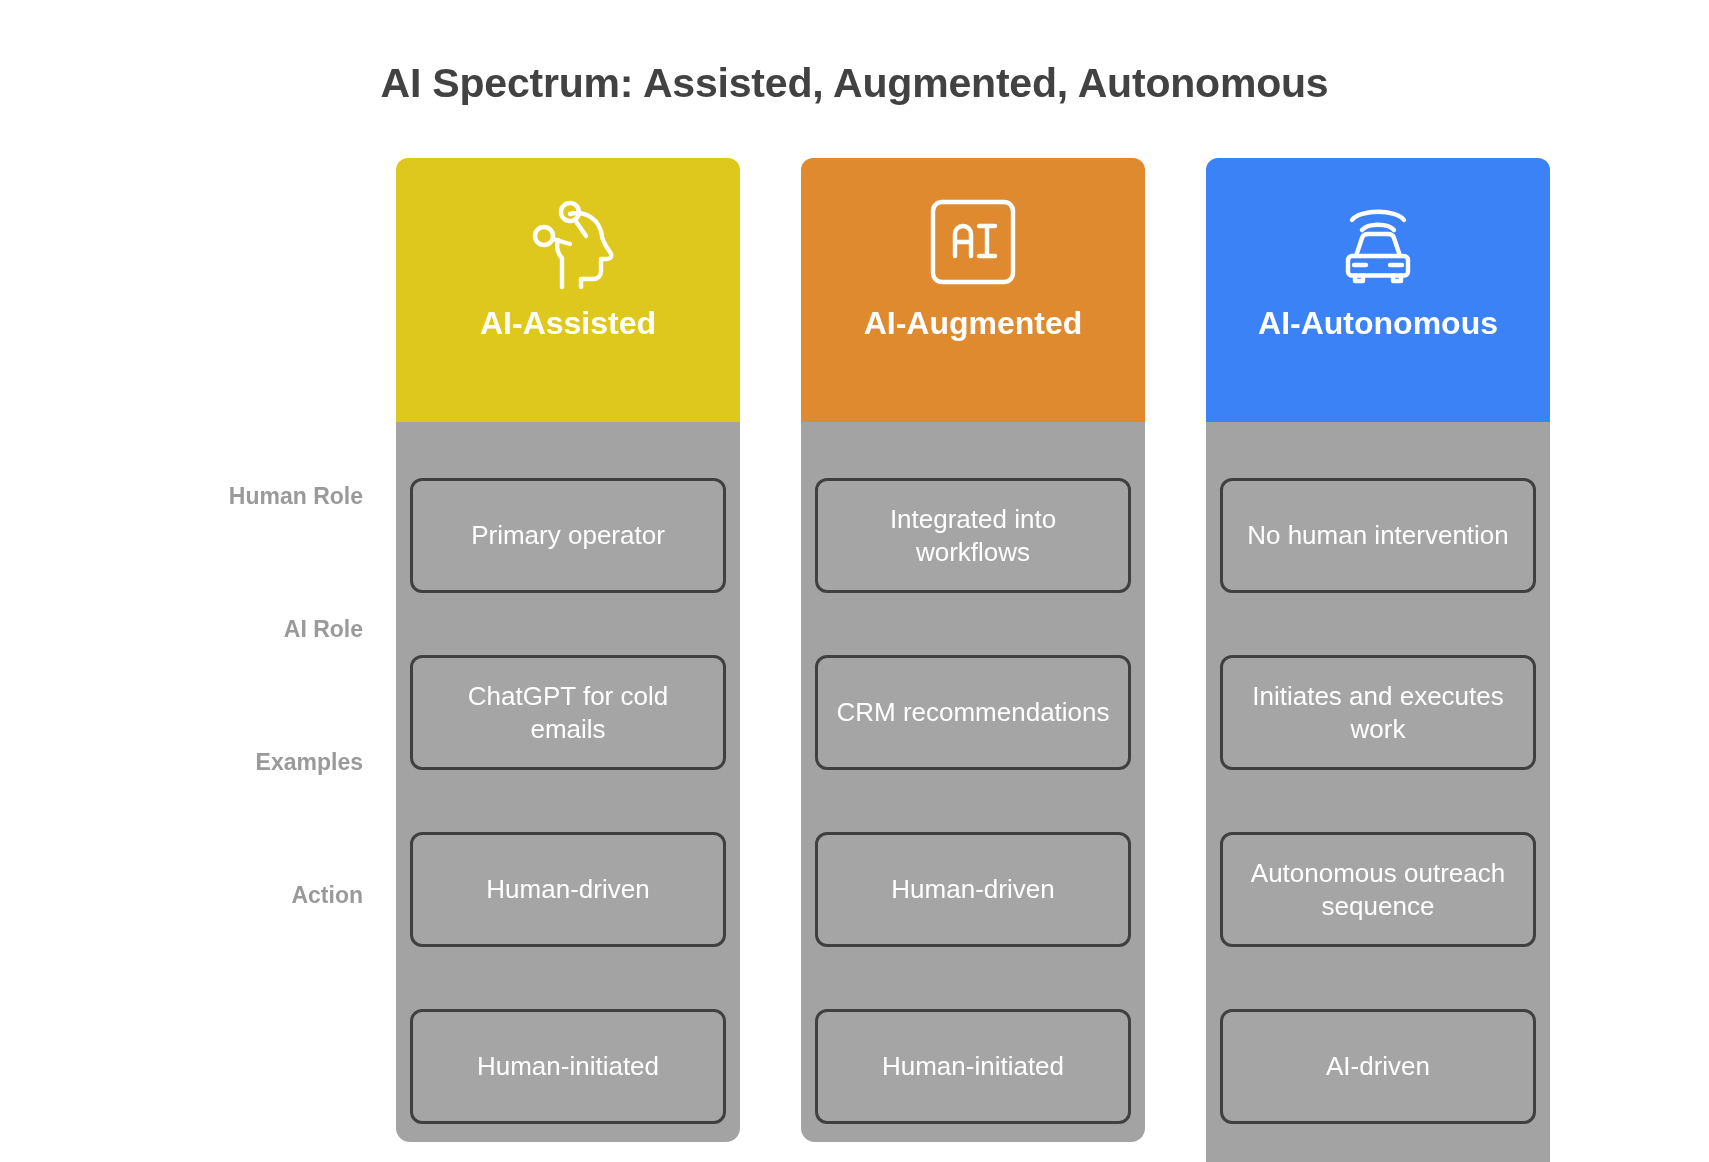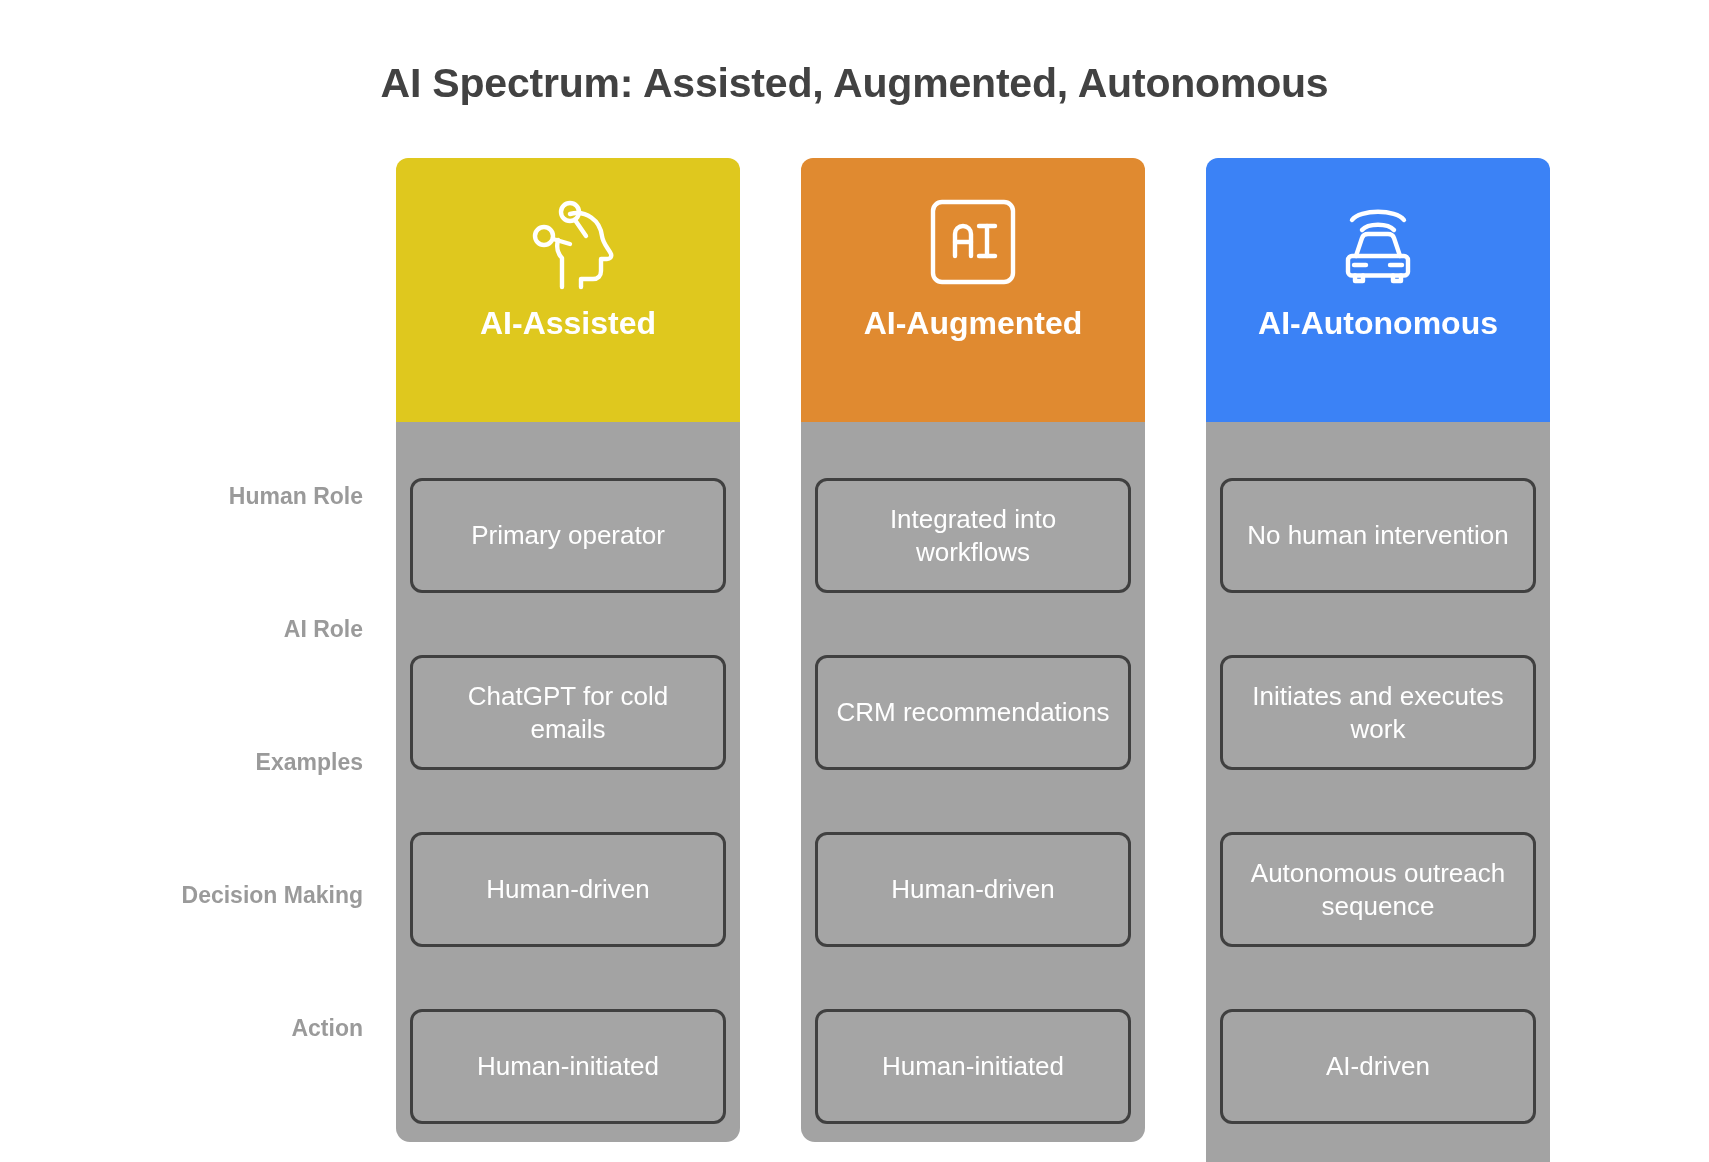--- a/index.html
+++ b/index.html
@@ -138,21 +138,20 @@
 <div class="page">
 
   <div class="title">AI Spectrum: Assisted, Augmented, Autonomous</div>
 
   <div class="grid">
 
     <div class="label-col">
       <div class="row-label">Human Role</div>
       <div class="row-label">AI Role</div>
       <div class="row-label">Examples</div>
-      <div class="row-label">Decision Making</div>
       <div class="row-label">Action</div>
     </div>
 
     <div class="columns">
 
       <div class="column">
         <div class="col-head" style="background:#DFC81E">
           <div class="col-icon">
             <svg width="108" height="100" viewBox="0 0 108 100" fill="none" stroke="#ffffff" stroke-width="4.4" stroke-linecap="round" stroke-linejoin="round">
 

